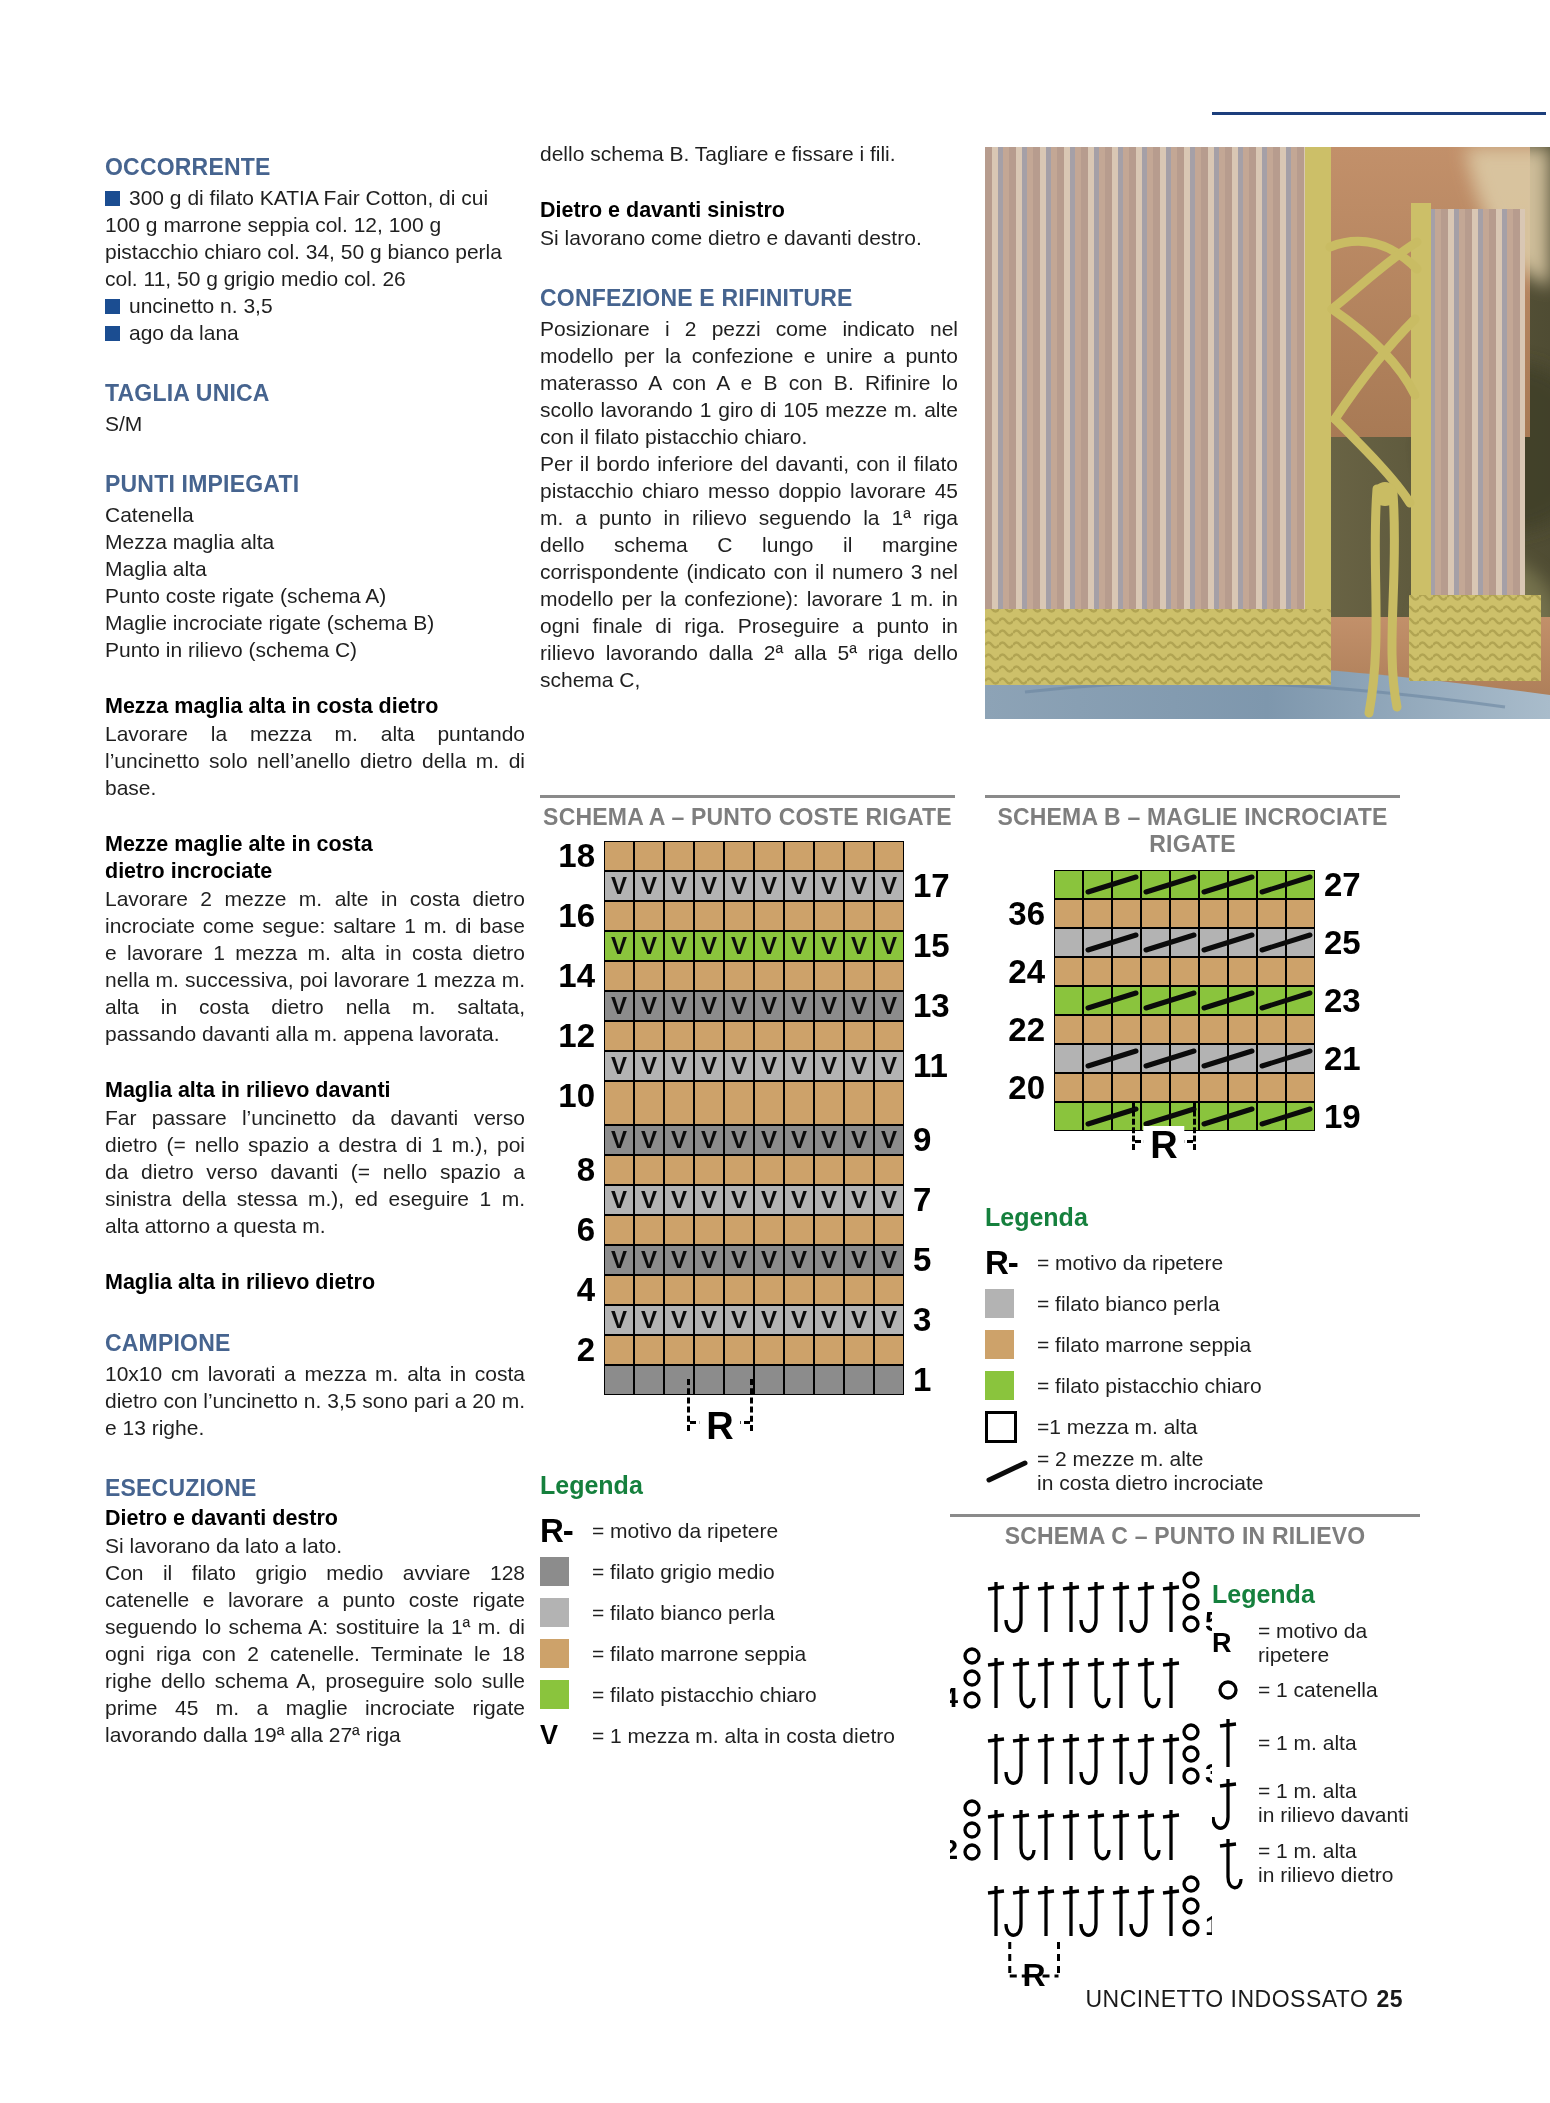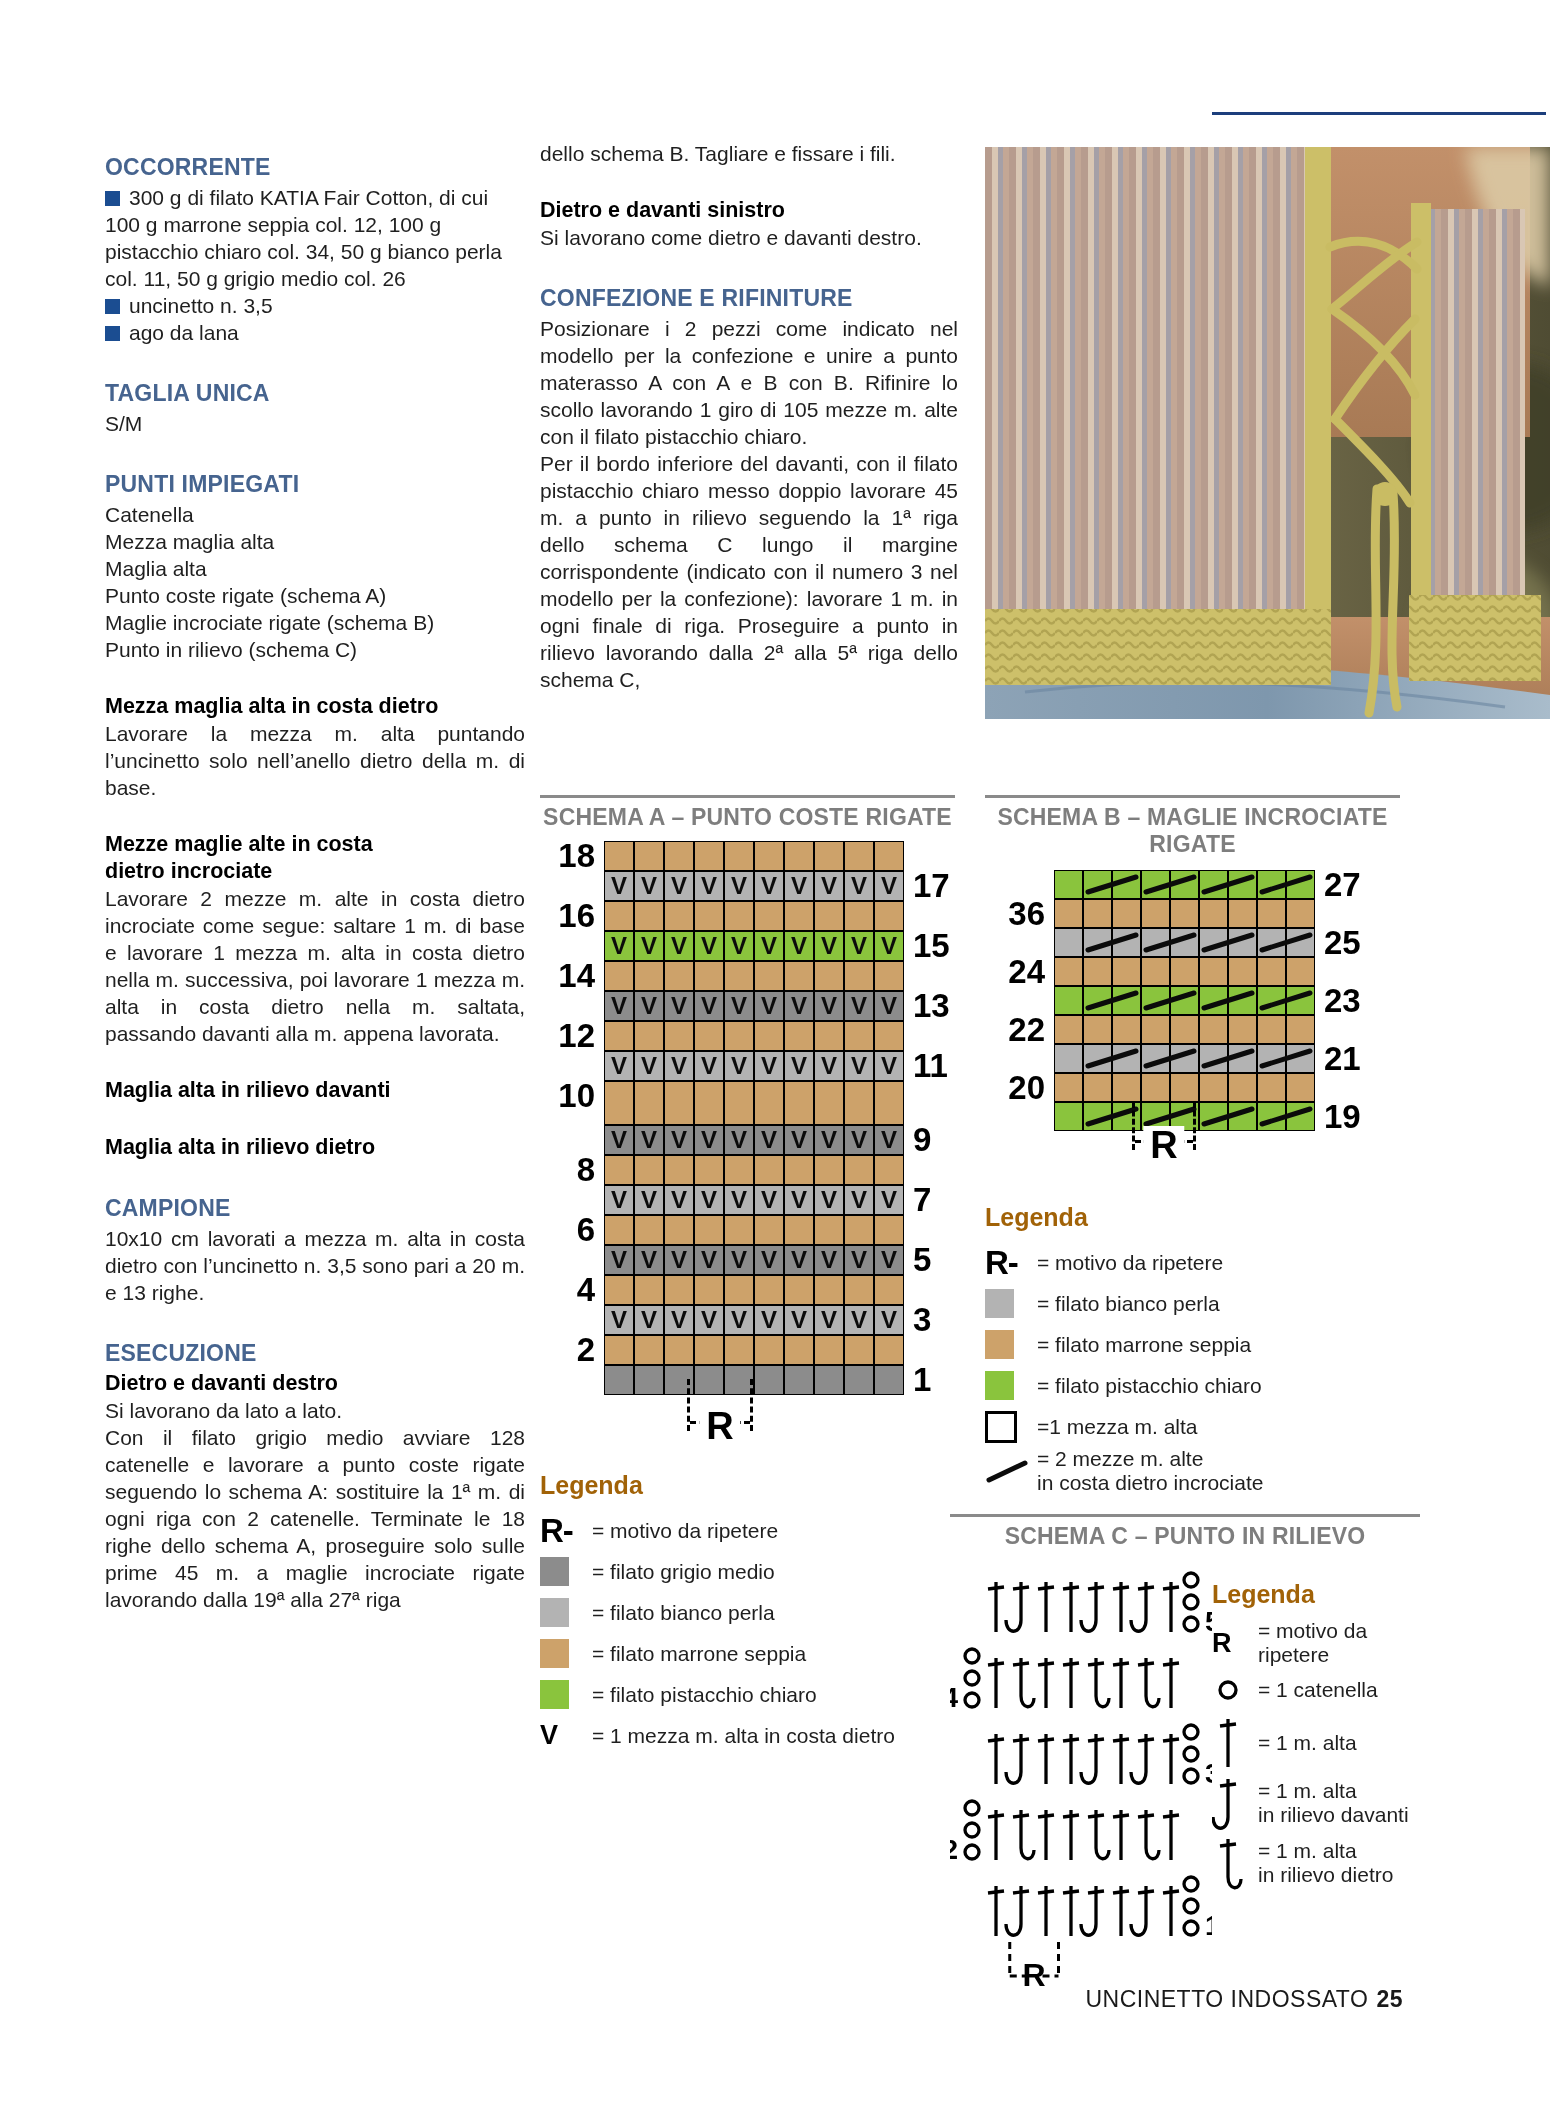--- a/index.html
+++ b/index.html
@@ -40,21 +40,21 @@
   .g-cells{display:flex;position:relative;box-sizing:border-box;}
   .g-cell{box-sizing:border-box;border:1px solid #000;height:100%;
           display:flex;align-items:center;justify-content:center;
           font-weight:800;font-size:24px;color:#0b0b0b;}
   .cross-svg{position:absolute;left:0;top:0;}
   .bracket{position:absolute;border-left:3px dashed #000;border-right:3px dashed #000;}
   .bracket-bar{position:absolute;left:0;right:0;bottom:7px;border-bottom:3px dashed #000;}
   .bracket-label{position:absolute;left:50%;transform:translateX(-50%);bottom:-14px;
                  background:#fff;padding:0 7px;font-weight:800;font-size:38px;line-height:1;color:#000;}
   .legend{margin-top:0;}
-  .legend-title{font-weight:800;font-size:25px;color:#a16207;margin-bottom:10px;}
+  .legend-title{font-weight:800;font-size:25px;color:#15803d;margin-bottom:10px;}
   .lg-item{display:flex;align-items:center;min-height:41px;}
   .lg-sym{width:52px;flex:0 0 52px;display:flex;align-items:center;}
   .lg-text{font-size:21px;line-height:24px;white-space:pre-line;color:#1f1f1f;}
   .swatch{width:29px;height:29px;display:inline-block;}
   .swatch.bianco{border:3px solid #000;width:26px;height:26px;background:#fff;}
   .symR{font-size:33px;font-weight:800;letter-spacing:-1px;color:#000;}
   .symV{font-size:27px;font-weight:800;color:#000;}
   
   .c-flex{display:flex;margin-top:12px;}
   #schema-c-diagram{flex:0 0 262px;}
@@ -144,20 +144,21 @@
       <div class="c-line">Maglia alta</div>
       <div class="c-line">Punto coste rigate (schema A)</div>
       <div class="c-line">Maglie incrociate rigate (schema B)</div>
       <div class="c-line">Punto in rilievo (schema C)</div>
       <div class="c-subhead">Mezza maglia alta in costa dietro</div>
       <div class="c-para just">Lavorare la mezza m. alta puntando l’uncinetto solo nell’anello dietro della m. di base.</div>
       <div class="c-subhead">Mezze maglie alte in costa
 dietro incrociate</div>
       <div class="c-para just">Lavorare 2 mezze m. alte in costa dietro incrociate come segue: saltare 1 m. di base e lavorare 1 mezza m. alta in costa dietro nella m. successiva, poi lavorare 1 mezza m. alta in costa dietro nella m. saltata, passando davanti alla m. appena lavorata.</div>
       <div class="c-subhead">Maglia alta in rilievo davanti</div>
+      <div class="c-para just">Far passare l’uncinetto da davanti verso dietro (= nello spazio a destra di 1 m.), poi da dietro verso davanti (= nello spazio a sinistra della stessa m.), ed eseguire 1 m. alta attorno a questa m.</div>
       <div class="c-subhead">Maglia alta in rilievo dietro</div>
       <div class="c-heading">CAMPIONE</div>
       <div class="c-para just">10x10 cm lavorati a mezza m. alta in costa dietro con l’uncinetto n. 3,5 sono pari a 20 m. e 13 righe.</div>
       <div class="c-heading">ESECUZIONE</div>
       <div class="c-subhead">Dietro e davanti destro</div>
       <div class="c-para">Si lavorano da lato a lato.</div>
       <div class="c-para just">Con il filato grigio medio avviare 128 catenelle e lavorare a punto coste rigate seguendo lo schema A: sostituire la 1ª m. di ogni riga con 2 catenelle. Terminate le 18 righe dello schema A, proseguire solo sulle prime 45 m. a maglie incrociate rigate lavorando dalla 19ª alla 27ª riga</div>
     </div>
   <div id="mid-col" class="col">
       <div class="c-para">dello schema B. Tagliare e fissare i fili.</div>

